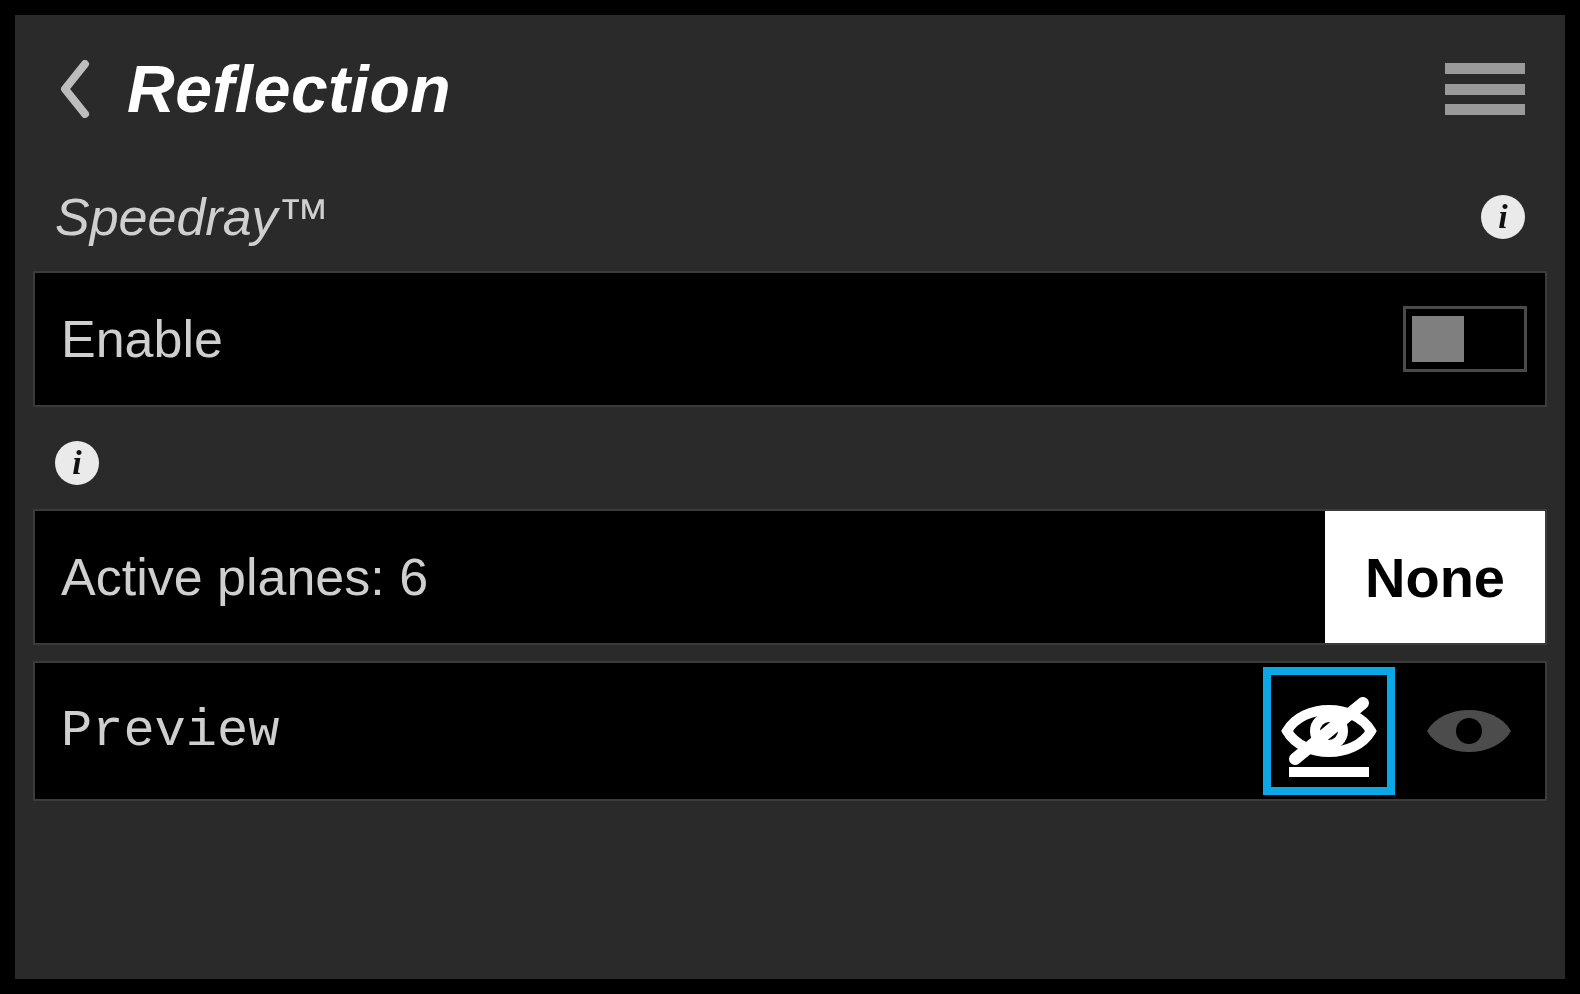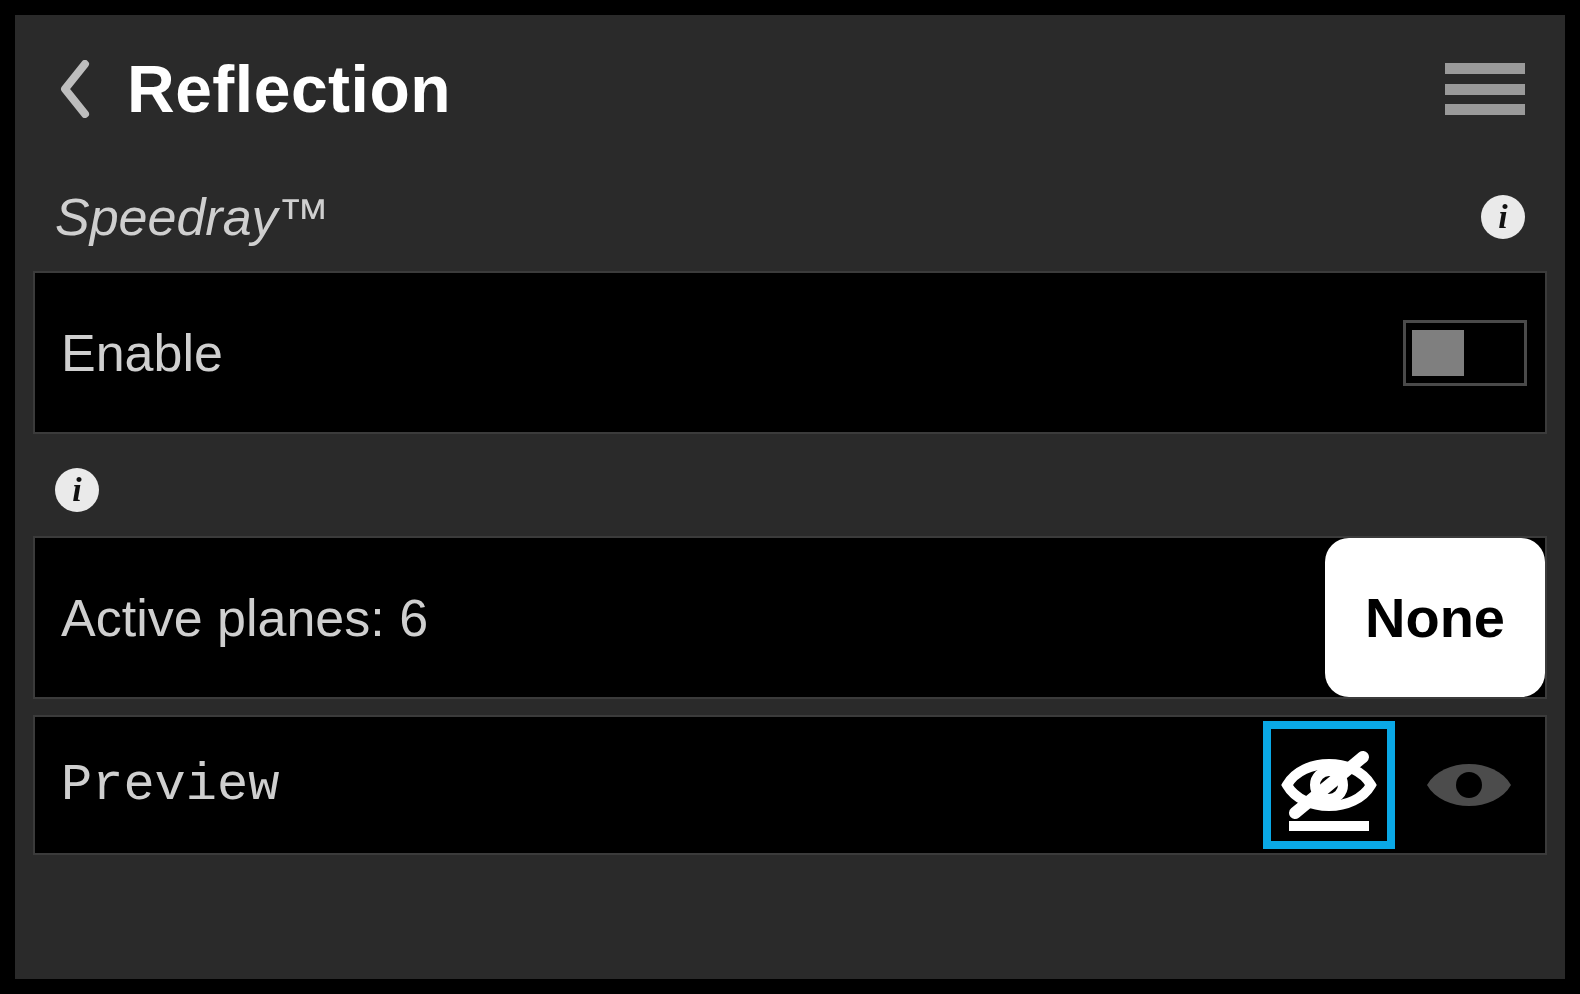--- a/index.html
+++ b/index.html
@@ -20,20 +20,21 @@
     background: #2a2a2a;
     border: 3px solid #000;
   }
 
   
   .header {
     display: flex;
     align-items: center;
     justify-content: space-between;
     padding: 36px 40px 36px 40px;
+    font-style: italic;
   }
   .header-left {
     display: flex;
     align-items: center;
     gap: 34px;
   }
   .back-chevron {
     width: 38px;
     height: 62px;
     display: flex;
@@ -93,21 +94,21 @@
 
   
   .row {
     background: #000;
     border: 2px solid #3b3b3b;
     margin: 0 18px;
     display: flex;
     align-items: center;
     justify-content: space-between;
     padding: 0 18px 0 26px;
-    height: 163px;
+    height: 136px;
   }
   .row .row-label {
     font-size: 52px;
     color: #cfcfcf;
   }
 
   
   .toggle {
     width: 124px;
     height: 66px;
@@ -133,21 +134,20 @@
     min-width: 220px;
     background: #fff;
     color: #000;
     display: flex;
     align-items: center;
     justify-content: center;
     font-size: 56px;
     font-weight: 700;
     cursor: pointer;
     padding: 0 28px;
-    border-radius: 24px;
   }
 
   
   .row-preview {
     margin-top: 16px;
     padding-right: 10px;
     height: 140px;
     font-family: Liberation Mono, monospace;
   }
   .preview-controls {

